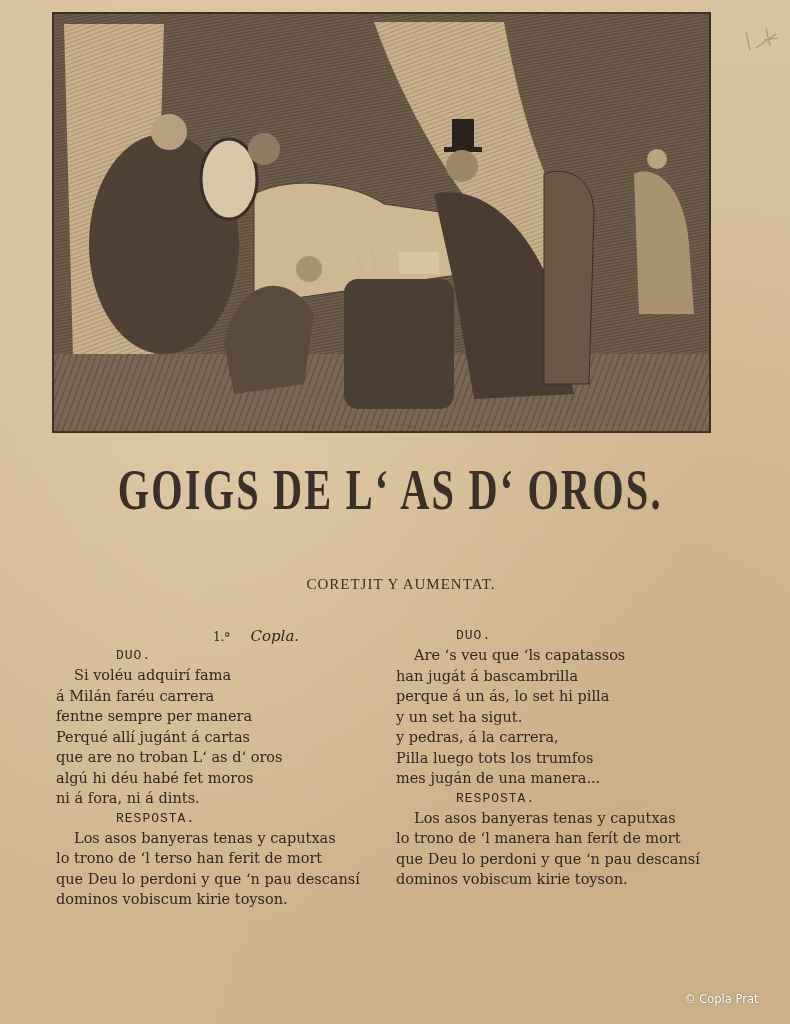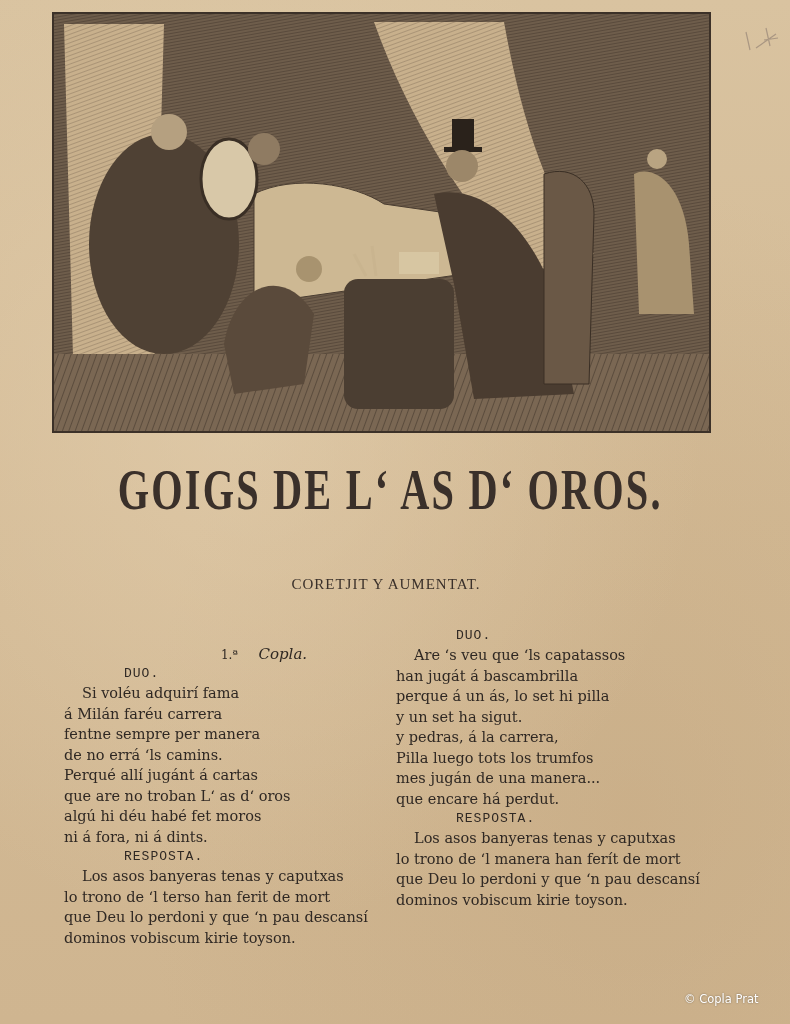--- a/index.html
+++ b/index.html
@@ -33,35 +33,35 @@
       font-family: "Liberation Serif", serif;
       font-weight: bold;
       font-size: 56px;
       letter-spacing: 3px;
       color: #3a302a;
       transform: scaleX(0.72);
       transform-origin: 378px 0;
       white-space: nowrap;
     }
     .subtitle {
-      position: absolute; left: 1px; width: 770px; top: 576px;
+      position: absolute; left: 16px; width: 770px; top: 576px;
       text-align: center;
       font-family: "Liberation Serif", serif;
       font-size: 15px;
       letter-spacing: 1px;
       color: #3a302a;
     }
     .column {
       position: absolute; top: 626px; width: 340px;
       font-family: "DejaVu Serif", serif;
       font-size: 14.5px;
       line-height: 20.5px;
       color: #2f2823;
     }
-    .col-left { left: 64px; margin-top: 18px; }
+    .col-left { left: 56px; }
     .col-right { left: 396px; }
     .copla-head {
       text-align: center; font-size: 14px; margin-left: 60px; height: 20px;
     }
     .copla-head .num { font-size: 12px; margin-right: 16px; }
     .copla-head .word { font-style: italic; font-size: 15px; }
     .small-caps {
       text-align: left; font-size: 13px; letter-spacing: 1px;
       margin-left: 60px; height: 19px; line-height: 19px; font-family: Liberation Mono, monospace;
     }
@@ -137,42 +137,40 @@
 
 <div class="column col-left">
   <div class="copla-head">
     <span class="num">1.ª</span>
     <span class="word">Copla.</span>
   </div>
   <div class="small-caps">DUO.</div>
   <div class="line indent">Si voléu adquirí fama</div>
   <div class="line">á Milán faréu carrera</div>
   <div class="line">fentne sempre per manera</div>
-  <div class="line">de no errá ‘ls camins.</div>
   <div class="line">Perqué allí jugánt á cartas</div>
   <div class="line">que are no troban L‘ as d‘ oros</div>
   <div class="line">algú hi  déu habé fet moros</div>
   <div class="line">ni á fora, ni á dints.</div>
   <div class="small-caps">RESPOSTA.</div>
   <div class="line indent">Los asos banyeras tenas y caputxas</div>
   <div class="line">lo trono de ‘l terso han ferit de mort</div>
   <div class="line">que Deu lo perdoni y que ‘n pau descansí</div>
   <div class="line">dominos vobiscum kirie toyson.</div>
 </div>
 
 <div class="column col-right">
   <div class="small-caps">DUO.</div>
   <div class="line indent">Are ‘s veu que ‘ls capatassos</div>
   <div class="line">han jugát á bascambrilla</div>
   <div class="line">perque á un ás, lo set hi pilla</div>
   <div class="line">y un set ha sigut.</div>
   <div class="line">y pedras, á la carrera,</div>
   <div class="line">Pilla luego tots los trumfos</div>
   <div class="line">mes jugán de una manera...</div>
-  <div class="line">que encare há perdut.</div>
   <div class="small-caps">RESPOSTA.</div>
   <div class="line indent">Los asos banyeras tenas y caputxas</div>
   <div class="line">lo trono de ‘l manera han ferít de mort</div>
   <div class="line">que Deu lo perdoni y que ‘n pau descansí</div>
   <div class="line">dominos vobiscum kirie toyson.</div>
 </div>
 
 <div class="credit">© Copla Prat</div>
 
 </body></html>

